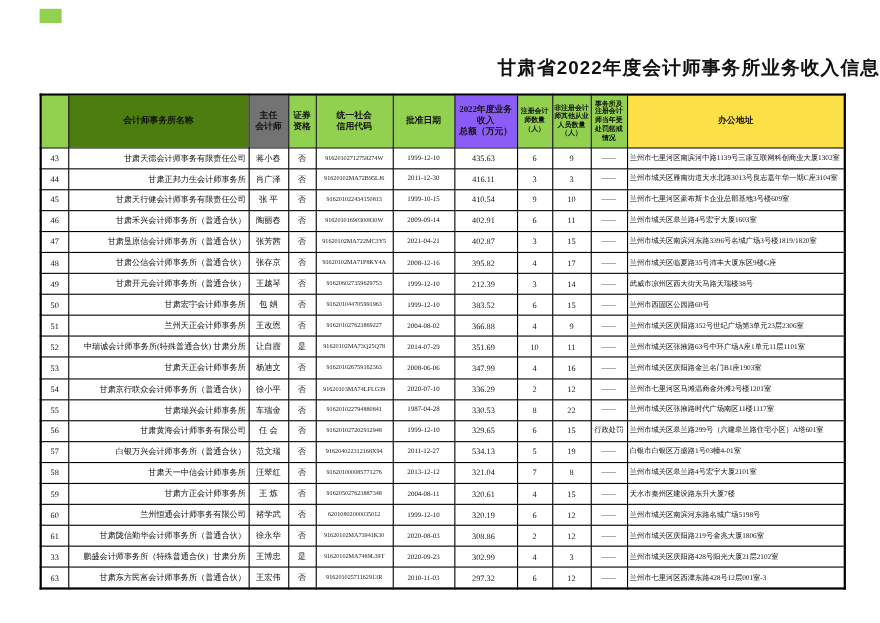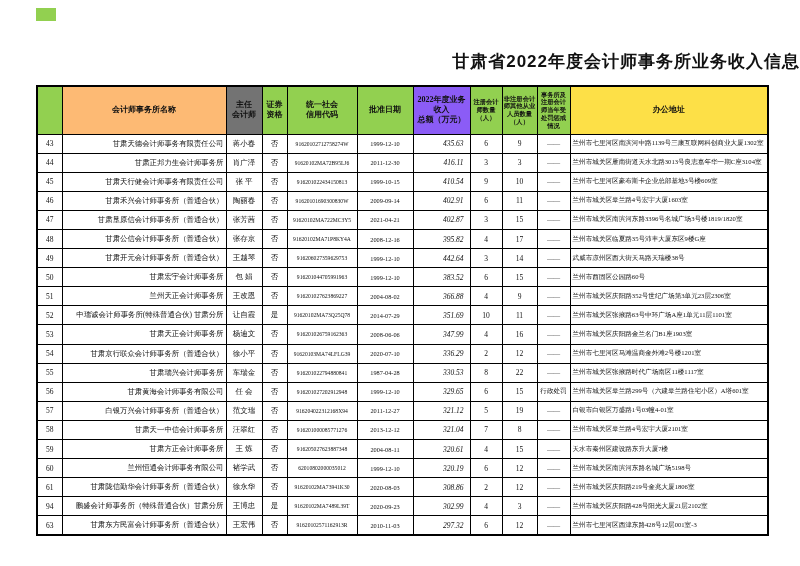--- a/index.html
+++ b/index.html
@@ -30,21 +30,21 @@
   th{
     font-size:8px;font-weight:bold;line-height:1.3;
     white-space:pre-line;padding:1px;vertical-align:middle;text-align:center;
   }
   th.small{font-size:6.3px;line-height:1.25;}
   tbody tr{height:19.1px;}
   td{font-size:7.5px;padding:0 2px;white-space:nowrap;vertical-align:middle;}
   td.c-no,td.c-chief,td.c-securities,td.c-cpa,td.c-staff,td.c-penalty{text-align:center;}
   td.c-date{text-align:center;font-size:6.3px;}
   td.c-code{text-align:center;font-size:5.6px;letter-spacing:0;}
-  td.c-income{text-align:right;padding-right:6px;font-size:7.5px;font-style:italic;}
+  td.c-income{text-align:center;padding-right:6px;font-size:7.5px;}
   td.c-name{text-align:right;font-size:7.4px;}
   td.c-address{text-align:left;font-size:6.6px;}
   td.c-penalty{font-size:6.6px;}
 </style>
 </head>
 <body>
 
 <div class="corner-mark" style="background: rgb(146, 208, 80);"></div>
 
 <h1 class="doc-title">甘肃省2022年度会计师事务所业务收入信息</h1>
@@ -59,21 +59,21 @@
       <col class="w-date">
       <col class="w-income">
       <col class="w-cpa">
     <col class="w-staff">
       <col class="w-pen">
       <col class="w-addr">
   </colgroup>
   <thead>
     <tr id="header-row">
         <th style="background: rgb(146, 208, 80); padding-left: 32px;">序号</th>
-        <th style="background: #fdba74;">会计师事务所名称</th>
+        <th style="background: #4d7c0f;">会计师事务所名称</th>
         <th style="background: #737373;">主任
 会计师</th>
         <th style="background: rgb(146, 208, 80);">证券
 资格</th>
         <th style="background: rgb(146, 208, 80); margin-left: 32px;">统一社会
 信用代码</th>
         <th style="background: rgb(146, 208, 80);">批准日期</th>
         <th style="background: #8b5cf6;">2022年度业务收入
 总额（万元）</th>
         <th class="small" style="background: rgb(146, 208, 80);">注册会计
@@ -170,21 +170,21 @@
         <td class="c-penalty">——</td>
         <td class="c-address">兰州市城关区临夏路35号沛丰大厦东区9楼G座</td>
       </tr>
       <tr>
         <td class="c-no">49</td>
         <td class="c-name">甘肃开元会计师事务所（普通合伙）</td>
         <td class="c-chief">王越琴</td>
         <td class="c-securities">否</td>
         <td class="c-code">916206027359629753</td>
         <td class="c-date">1999-12-10</td>
-        <td class="c-income">442.64</td>
+        <td class="c-income">212.39</td>
         <td class="c-cpa">3</td>
         <td class="c-staff">14</td>
         <td class="c-penalty">——</td>
         <td class="c-address">武威市凉州区西大街天马路天瑞楼38号</td>
       </tr>
       <tr>
         <td class="c-no">50</td>
         <td class="c-name">甘肃宏宇会计师事务所</td>
         <td class="c-chief">包  娟</td>
         <td class="c-securities">否</td>
@@ -274,21 +274,21 @@
         <td class="c-penalty">行政处罚</td>
         <td class="c-address">兰州市城关区皋兰路299号（六建皋兰路住宅小区）A塔601室</td>
       </tr>
       <tr>
         <td class="c-no">57</td>
         <td class="c-name">白银万兴会计师事务所（普通合伙）</td>
         <td class="c-chief">范文瑞</td>
         <td class="c-securities">否</td>
         <td class="c-code">916204022312168X94</td>
         <td class="c-date">2011-12-27</td>
-        <td class="c-income">321.12</td>
+        <td class="c-income">534.13</td>
         <td class="c-cpa">5</td>
         <td class="c-staff">19</td>
         <td class="c-penalty">——</td>
         <td class="c-address">白银市白银区万盛路1号03幢4-01室</td>
       </tr>
       <tr>
         <td class="c-no">58</td>
         <td class="c-name">甘肃天一中信会计师事务所</td>
         <td class="c-chief">汪翠红</td>
         <td class="c-securities">否</td>
@@ -333,21 +333,21 @@
         <td class="c-securities">否</td>
         <td class="c-code">91620102MA73941K30</td>
         <td class="c-date">2020-08-03</td>
         <td class="c-income">308.86</td>
         <td class="c-cpa">2</td>
         <td class="c-staff">12</td>
         <td class="c-penalty">——</td>
         <td class="c-address">兰州市城关区庆阳路219号金兆大厦1806室</td>
       </tr>
       <tr>
-        <td class="c-no">94</td>
+        <td class="c-no">33</td>
         <td class="c-name">鹏盛会计师事务所（特殊普通合伙）甘肃分所</td>
         <td class="c-chief">王博忠</td>
         <td class="c-securities">是</td>
         <td class="c-code">91620102MA7489L39T</td>
         <td class="c-date">2020-09-23</td>
         <td class="c-income">302.99</td>
         <td class="c-cpa">4</td>
         <td class="c-staff">3</td>
         <td class="c-penalty">——</td>
         <td class="c-address">兰州市城关区庆阳路428号阳光大厦21层2102室</td>

